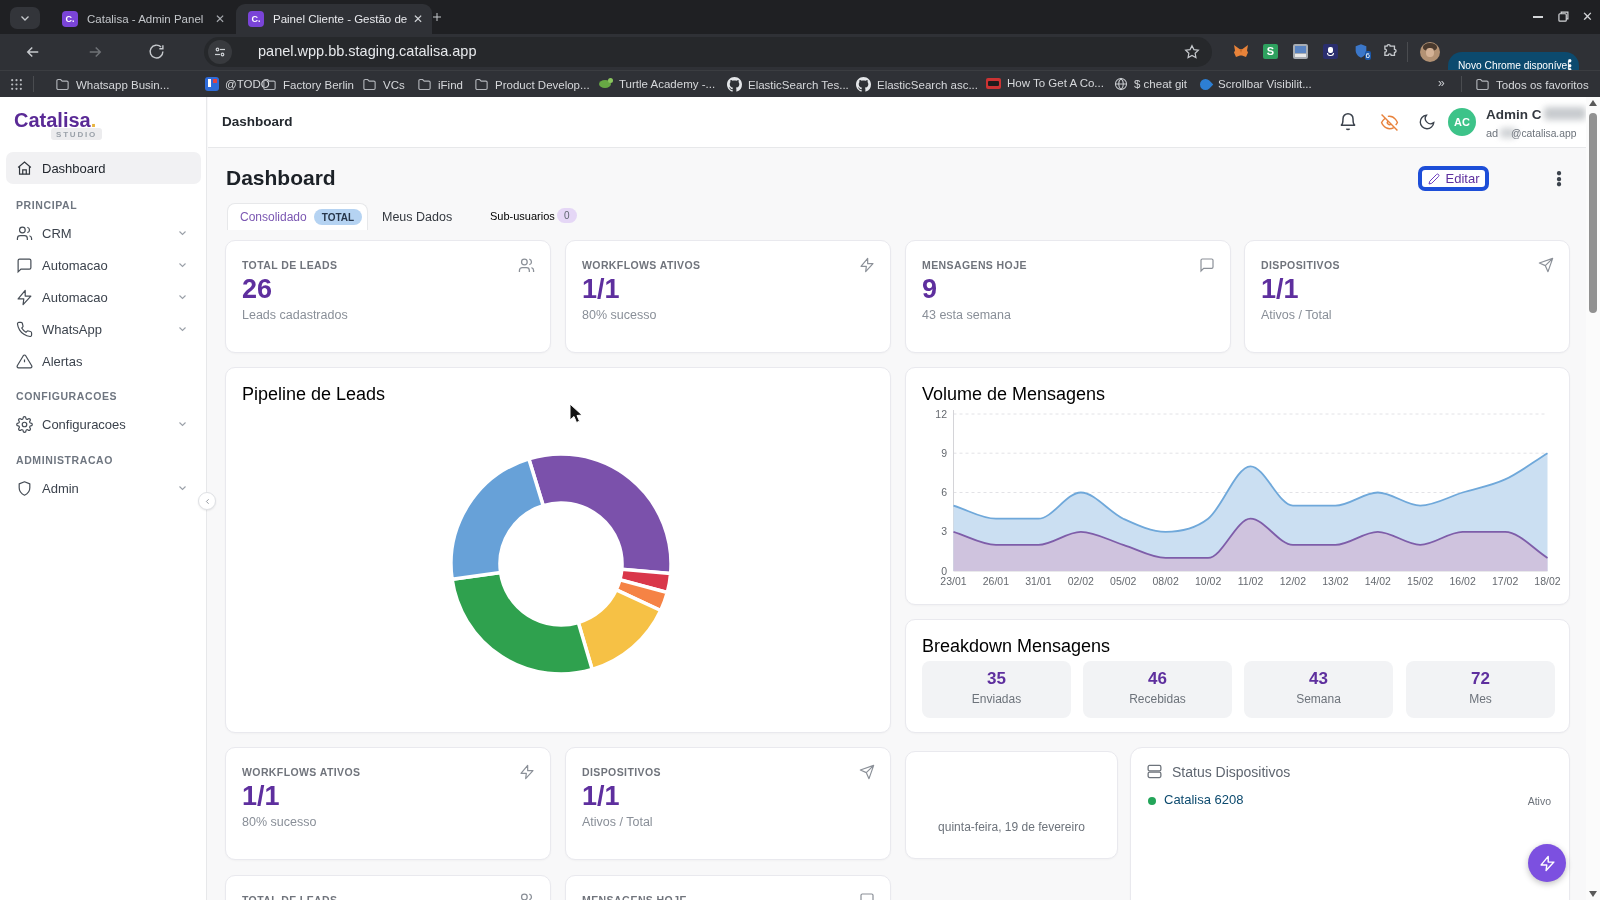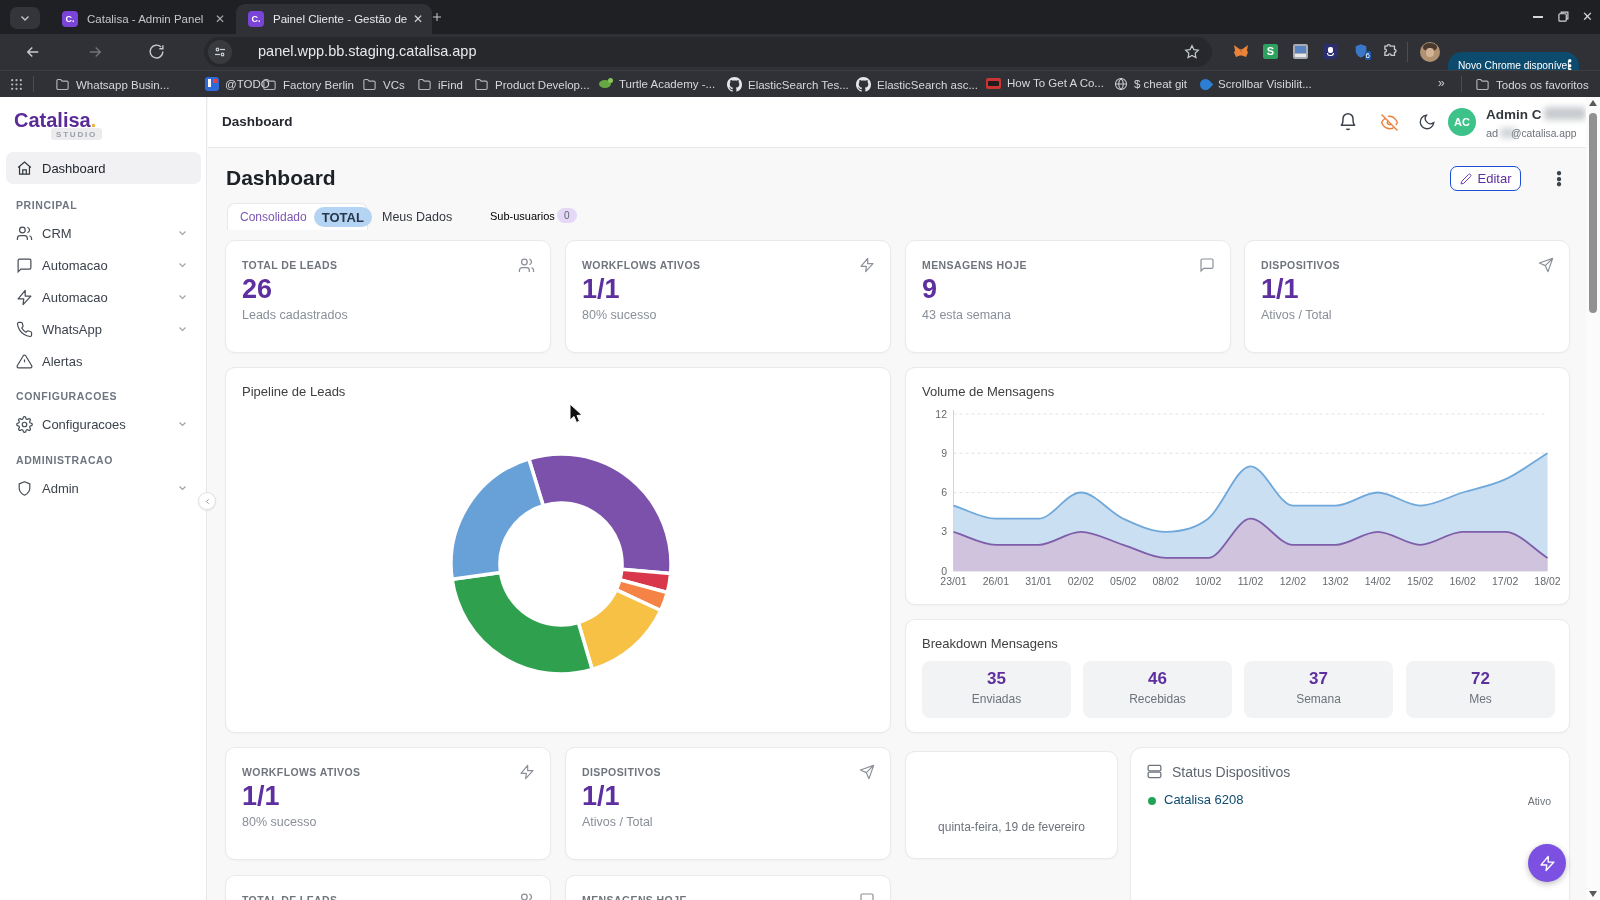--- a/index.html
+++ b/index.html
@@ -28,21 +28,21 @@
   .navitem svg { margin:0 9px 0 10px; flex:0 0 17px; }
   .navitem .chev { margin-left:auto; margin-right:10px; color:#9aa0a8; }
   .navhead { position:absolute; left:16px; font-size:10.5px; font-weight:bold; letter-spacing:0.6px; color:#6f7680; }
 
   .card { position:absolute; background:#fff; border:1px solid #e9e9ee; border-radius:10px; box-shadow:0 1px 2px rgba(0,0,0,0.03); }
   .ctitle { font-size:10.5px; font-weight:bold; letter-spacing:0.4px; color:#70747c; }
   .cvalue { font-size:27px; font-weight:bold; color:#5e2f9e; }
   .csub { font-size:12.5px; color:#898f98; }
   .cicon2 { position:absolute; right:15px; top:16px; color:#8b9098; }
 
-  .gtitle { font-size:13px; color:#404040; }
+  .gtitle { font-size:18px; color:#000000; }
   .bm { position:absolute; top:6px; display:flex; align-items:center; gap:6px; font-size:11.5px; color:#d6d8db; white-space:nowrap; }
   .fo { width:15px; height:15px; fill:none; stroke:#b2b5ba; stroke-width:1.8; }
   .bk { position:absolute; top:41px; width:149px; height:57px; background:#f2f3f5; border-radius:8px; text-align:center; }
   .bk b { display:block; margin-top:8px; font-size:17px; color:#5e2f9e; }
   .bk span { display:block; margin-top:3px; font-size:12px; color:#6d737b; }
 </style>
 </head>
 <body>
 <div id="stage">
 
@@ -331,31 +331,31 @@
   </div>
 
   <div class="abs" style="left:198px;top:492px;width:18px;height:18px;border-radius:50%;background:#fff;border:1px solid #dfe1e5;box-shadow:0 1px 2px rgba(0,0,0,0.08);display:flex;align-items:center;justify-content:center;z-index:5;">
     <svg width="9" height="9" viewBox="0 0 24 24" fill="none" stroke="#878d95" stroke-width="2.4">
         <path d="M15 18l-6-6 6-6"></path>
       </svg>
   </div>
 
   <div id="content">
     <div class="abs" style="left:18px;top:17px;font-size:21px;font-weight:bold;color:#1c2127;">Dashboard</div>
-    <div class="abs" style="left:1242px;top:17px;width:71px;height:25px;border:1px solid #1d4ed8;border-radius:7px;background:#fff;display:flex;align-items:center;justify-content:center;gap:6px;">
+    <div class="abs" style="left:1210px;top:17px;width:71px;height:25px;border:4px solid #1d4ed8;border-radius:7px;background:#fff;display:flex;align-items:center;justify-content:center;gap:6px;">
       <svg width="12" height="12" viewBox="0 0 24 24" fill="none" stroke="#6d3fc0" stroke-width="2">
           <path d="M17 3a2.8 2.8 0 1 1 4 4L7.5 20.5 2 22l1.5-5.5z"></path>
         </svg>
       <span style="font-size:13px;color:#5e2f9e;">Editar</span>
     </div>
     <div class="abs" style="left:1348px;top:21px;color:#3c434d;font-size:10px;line-height:5.5px;">●<br>●<br>●</div>
 
     <div class="abs" style="left:19px;top:54px;width:141px;height:27px;background:#fff;border:1px solid #e7e8ea;border-bottom:none;border-radius:8px 8px 0 0;display:flex;align-items:center;">
       <span style="margin-left:12px;font-size:12px;color:#7b57b2;">Consolidado</span>
-      <span style="margin-left:7px;background:#b5d3f2;color:#27364a;font-size:13px;font-weight:bold;border-radius:999px;padding:2.5px 8px;">TOTAL</span>
+      <span style="margin-left:7px;background:#b5d3f2;color:#27364a;font-size:10px;font-weight:bold;border-radius:999px;padding:2.5px 8px;">TOTAL</span>
     </div>
     <div class="abs" style="left:174px;top:61px;font-size:12.5px;color:#33383f;">Meus Dados</div>
     <div class="abs" style="left:282px;top:61px;font-size:11px;color:#000000;">Sub-usuarios</div>
     <div class="abs" style="left:349px;top:59px;background:#e5d7f6;color:#5f6670;font-size:10px;border-radius:999px;padding:2px 7px;">0</div>
 
     <div class="card" style="left:17px;top:91px;width:326px;height:113px;">
       <div class="ctitle" style="position:absolute;left:16px;top:18px;">TOTAL DE LEADS</div>
       <svg class="cicon2" width="17" height="17" viewBox="0 0 24 24" fill="none" stroke="#8b9098" stroke-width="1.8">
           <path d="M16 21v-2a4 4 0 0 0-4-4H6a4 4 0 0 0-4 4v2"></path>
           <circle cx="9" cy="7" r="4"></circle>
@@ -448,21 +448,21 @@
       <div class="gtitle" style="position:absolute;left:16px;top:16px;">Breakdown Mensagens</div>
       <div class="bk" style="left:16px;">
           <b>35</b>
           <span>Enviadas</span>
         </div>
       <div class="bk" style="left:177px;">
           <b>46</b>
           <span>Recebidas</span>
         </div>
       <div class="bk" style="left:338px;">
-          <b>37</b>
+          <b>43</b>
           <span>Semana</span>
         </div>
       <div class="bk" style="left:500px;">
           <b>72</b>
           <span>Mes</span>
         </div>
     </div>
 
     <div class="card" style="left:17px;top:598px;width:326px;height:113px;">
       <div class="ctitle" style="position:absolute;left:16px;top:18px;">WORKFLOWS ATIVOS</div>

